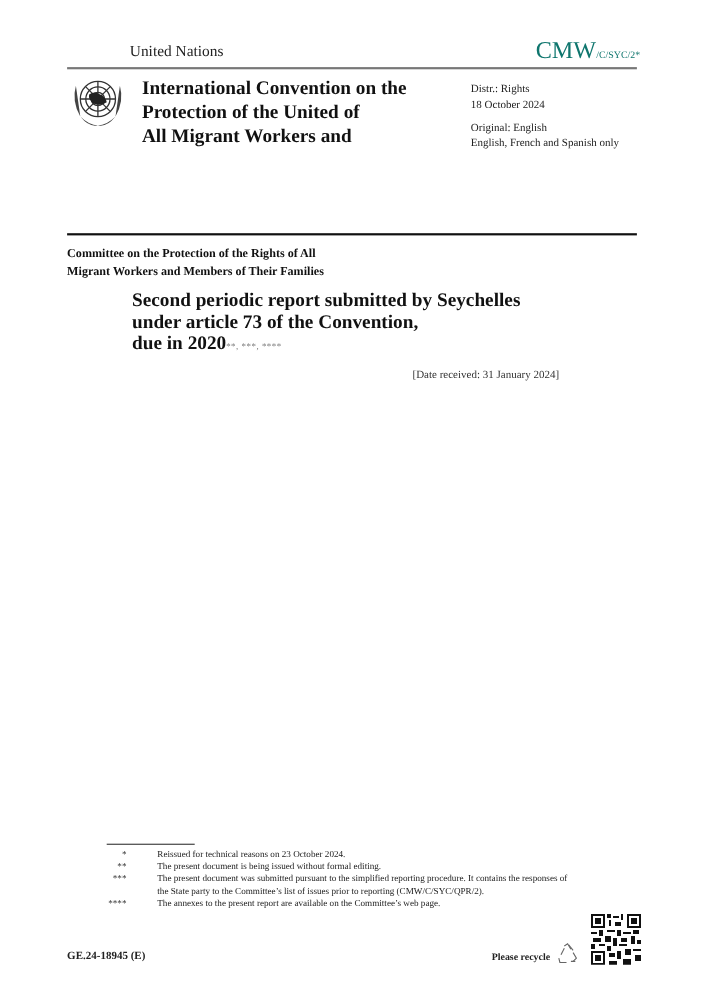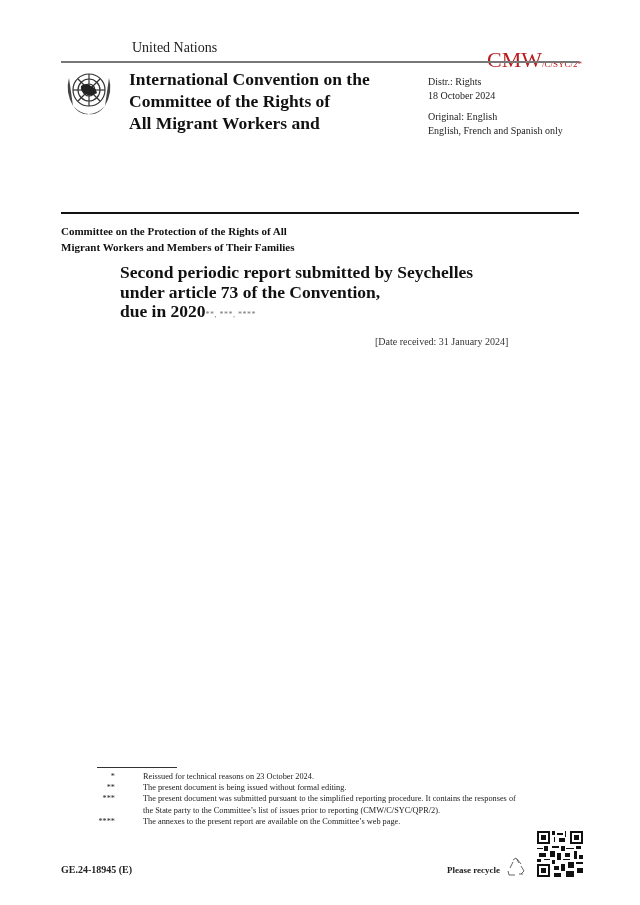--- a/index.html
+++ b/index.html
@@ -1,20 +1,20 @@
 <!DOCTYPE html>
 <html><head>
 <meta charset="utf-8">
 <style>
   html, body { margin: 0; padding: 0; background: #ffffff; }
   body { width: 640px; height: 905px; position: relative; overflow: hidden;
          font-family: "Liberation Serif", "DejaVu Serif", serif; color: #111; }
   .abs { position: absolute; }
-  .un { left: 132px; top: 40px; font-size: 14px; color: #222; }
-  .symbol { right: 58px; top: 47px; font-size: 22px; color: #b91c1c; white-space: nowrap; }
+  .un { left: 118px; top: 40px; font-size: 14px; color: #222; }
+  .symbol { right: 58px; top: 33px; font-size: 22px; color: #0f766e; white-space: nowrap; }
   .symbol .sub { font-size: 9px; }
   .rule-top { left: 61px; top: 61px; width: 518px; height: 2px; background: #777; }
   .logo { left: 63px; top: 66px; width: 52px; height: 52px; }
   .conv-title { left: 129px; top: 68px; font-size: 17.5px; font-weight: bold; line-height: 22px; width: 280px; }
   .distr { left: 428px; top: 75px; font-size: 10px; line-height: 13.5px; color: #222; }
   .distr .gap { height: 8px; }
   .rule-thick { left: 61px; top: 212px; width: 518px; height: 2px; background: #111; }
   .committee { left: 61px; top: 223px; font-size: 11px; font-weight: bold; line-height: 16px; }
   .report-title { left: 120px; top: 263px; font-size: 17.5px; font-weight: bold; line-height: 19.5px; width: 420px; }
   .report-title .stars { font-size: 8px; font-weight: normal; color: #777; letter-spacing: 0.5px; }
@@ -50,21 +50,21 @@
   <g fill="#444">
     <path d="M6 12 q-4 14 4 28 q-2 -14 -4 -28z"></path>
     <path d="M46 12 q4 14 -4 28 q2 -14 4 -28z"></path>
     <path d="M10 40 q8 8 16 8 q-8 2 -16 -8z"></path>
     <path d="M42 40 q-8 8 -16 8 q8 2 16 -8z"></path>
   </g>
 </svg>
 
 <div class="abs conv-title">
   <div>International Convention on the</div>
-  <div>Committee of the Rights of</div>
+  <div>Protection of the United of</div>
   <div>All Migrant Workers and</div>
 </div>
 
 <div class="abs distr">
   <div>Distr.: Rights</div>
   <div>18 October 2024</div>
   <div class="gap"></div>
   <div>Original: English</div>
   <div>English, French and Spanish only</div>
 </div>

